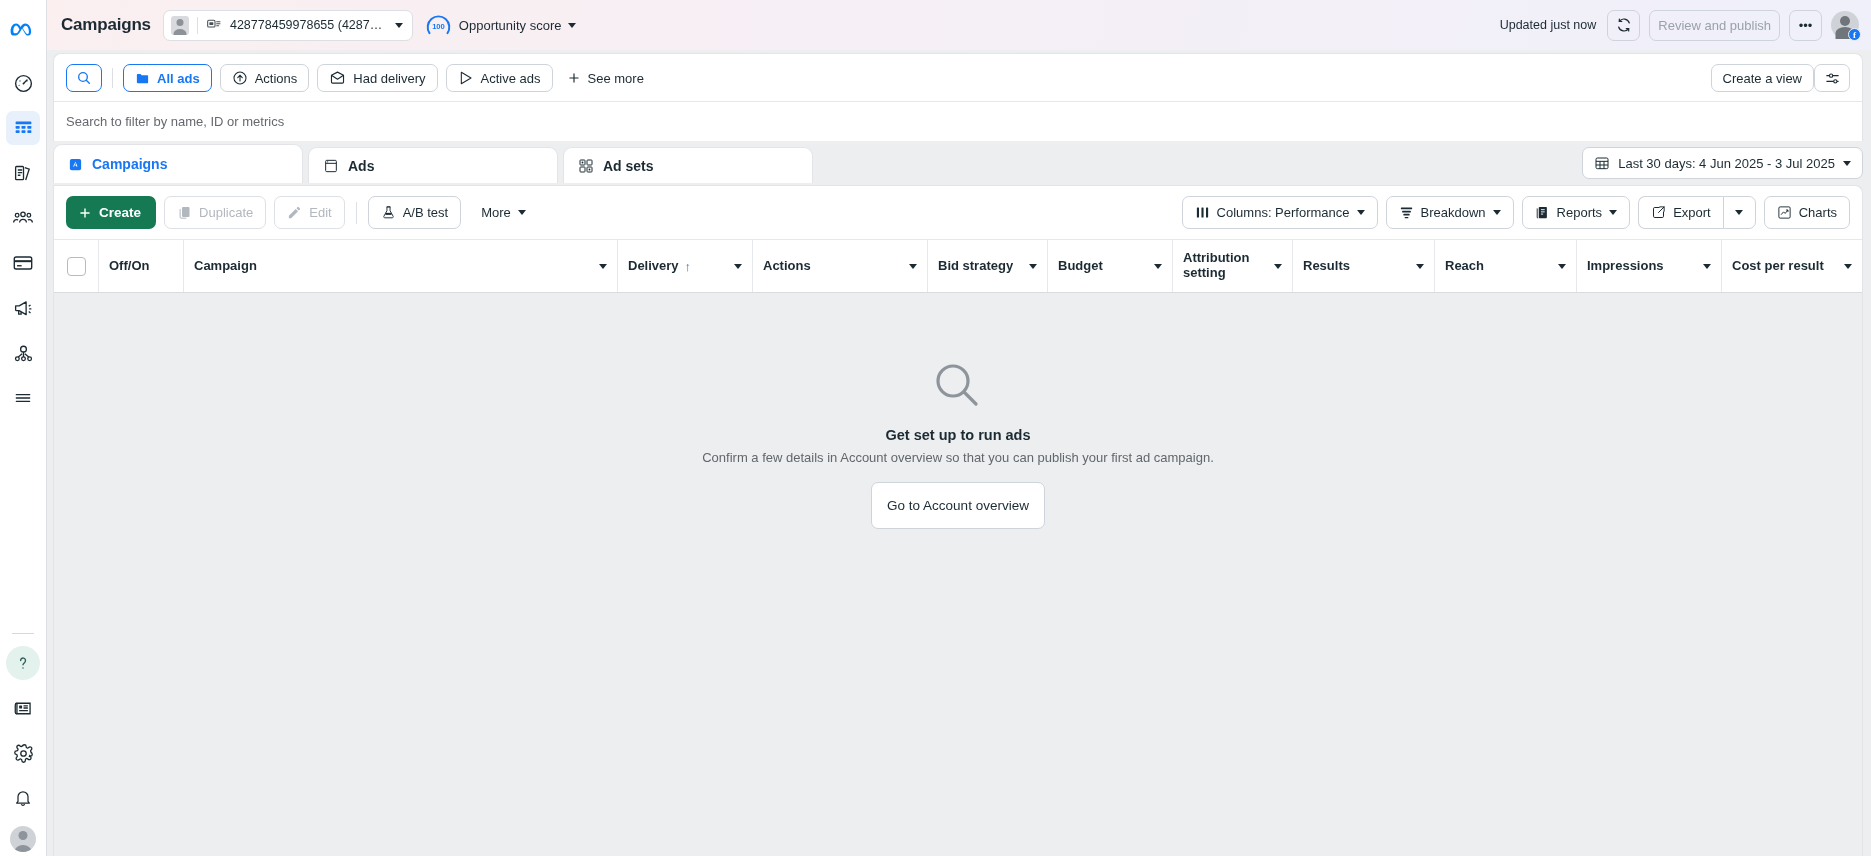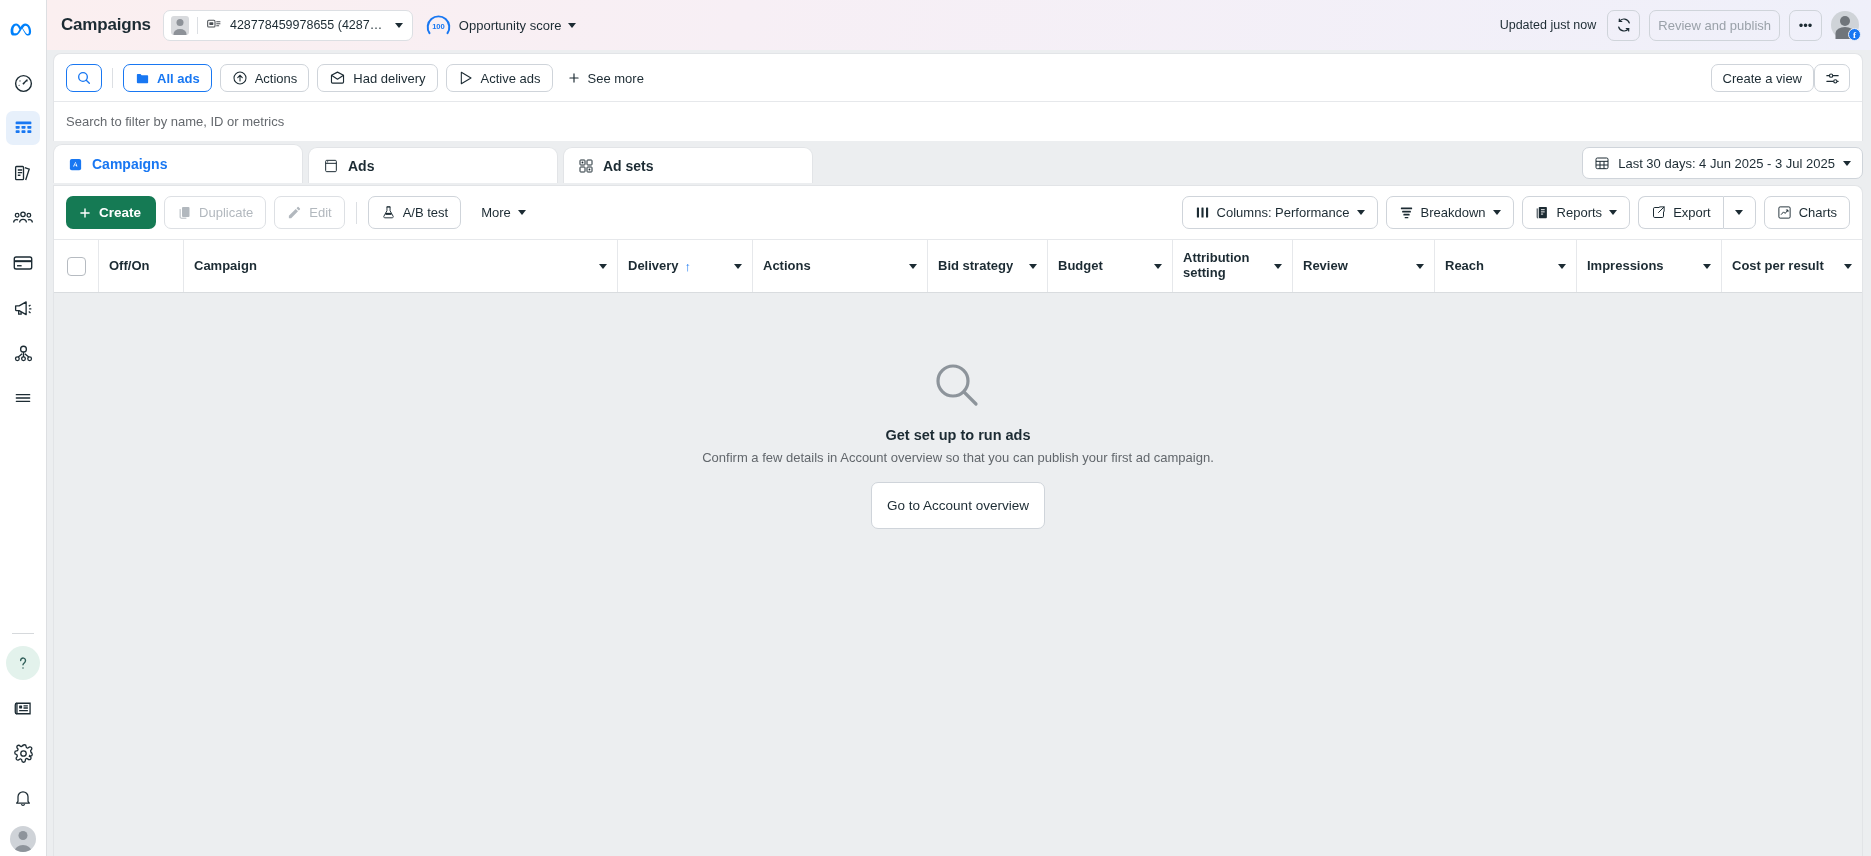--- a/index.html
+++ b/index.html
@@ -651,21 +651,21 @@
           </div>
         <div class="th" style="flex:0 0 125px">
             <span class="lbl">Budget</span>
             <span class="caret caret-dn"></span>
           </div>
         <div class="th" style="flex:0 0 120px">
             <span class="lbl">Attribution setting</span>
             <span class="caret caret-dn"></span>
           </div>
         <div class="th" style="flex:0 0 142px">
-            <span class="lbl">Review</span>
+            <span class="lbl">Results</span>
             <span class="caret caret-dn"></span>
           </div>
         <div class="th" style="flex:0 0 142px">
             <span class="lbl">Reach</span>
             <span class="caret caret-dn"></span>
           </div>
         <div class="th" style="flex:0 0 145px">
             <span class="lbl">Impressions</span>
             <span class="caret caret-dn"></span>
           </div>

